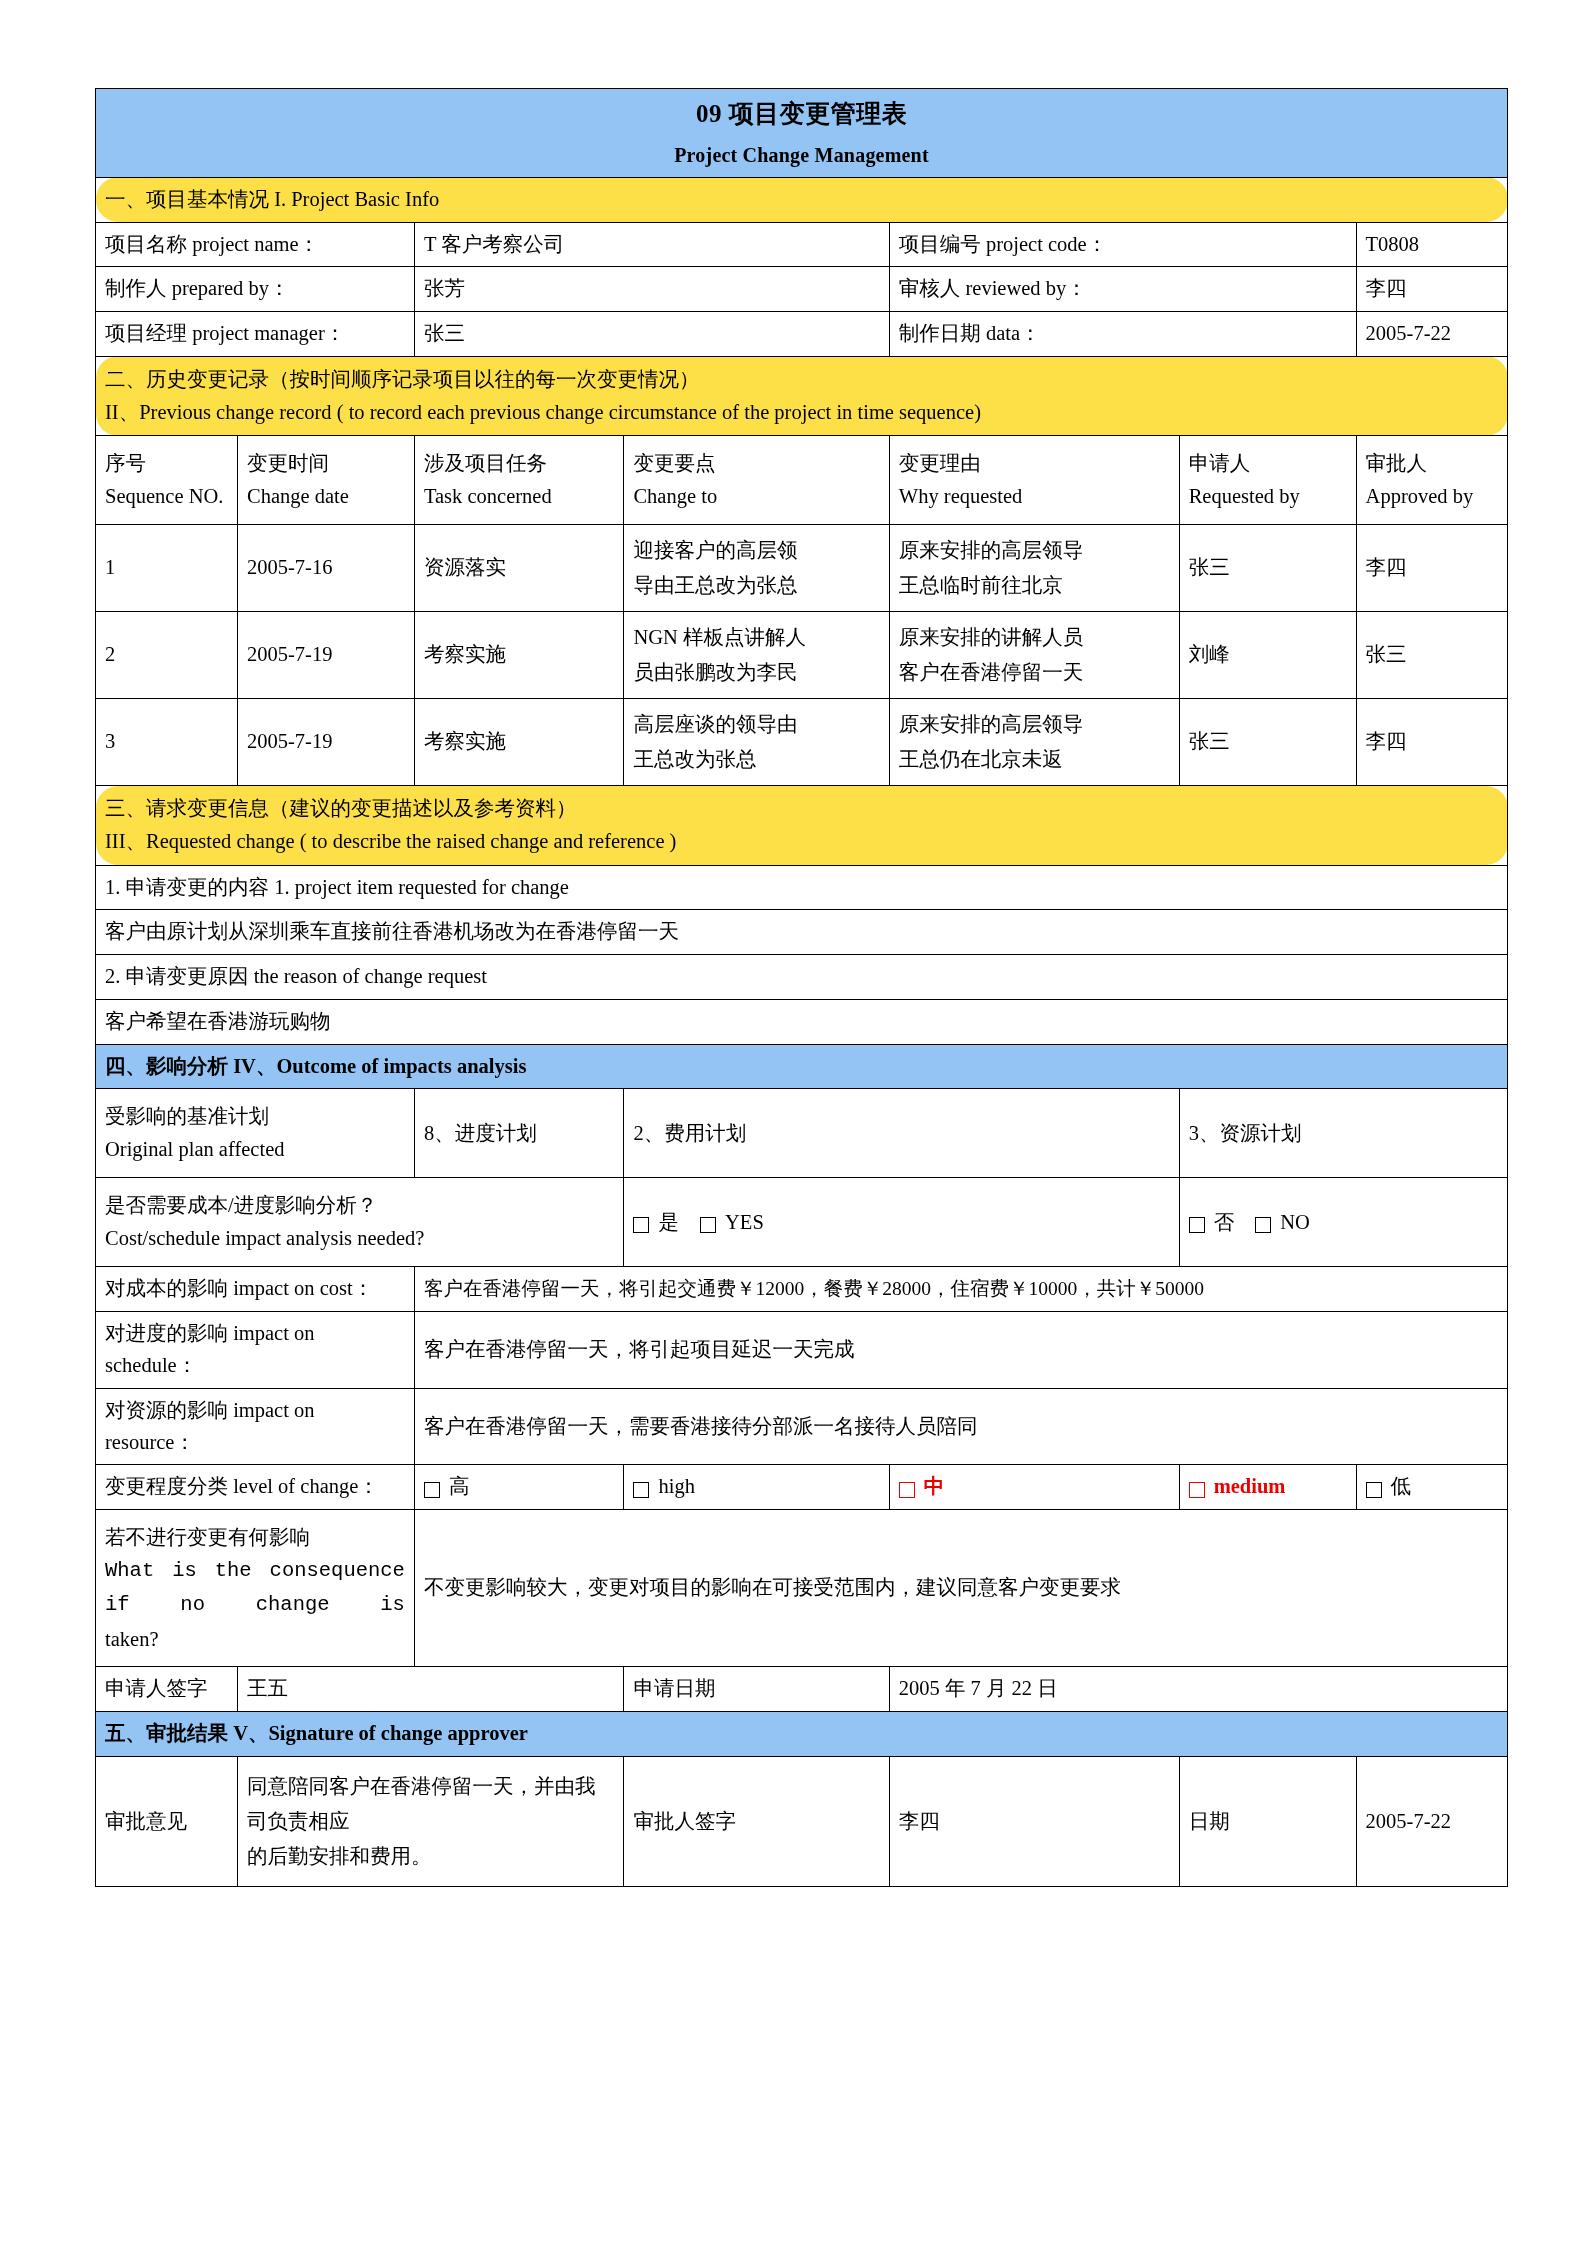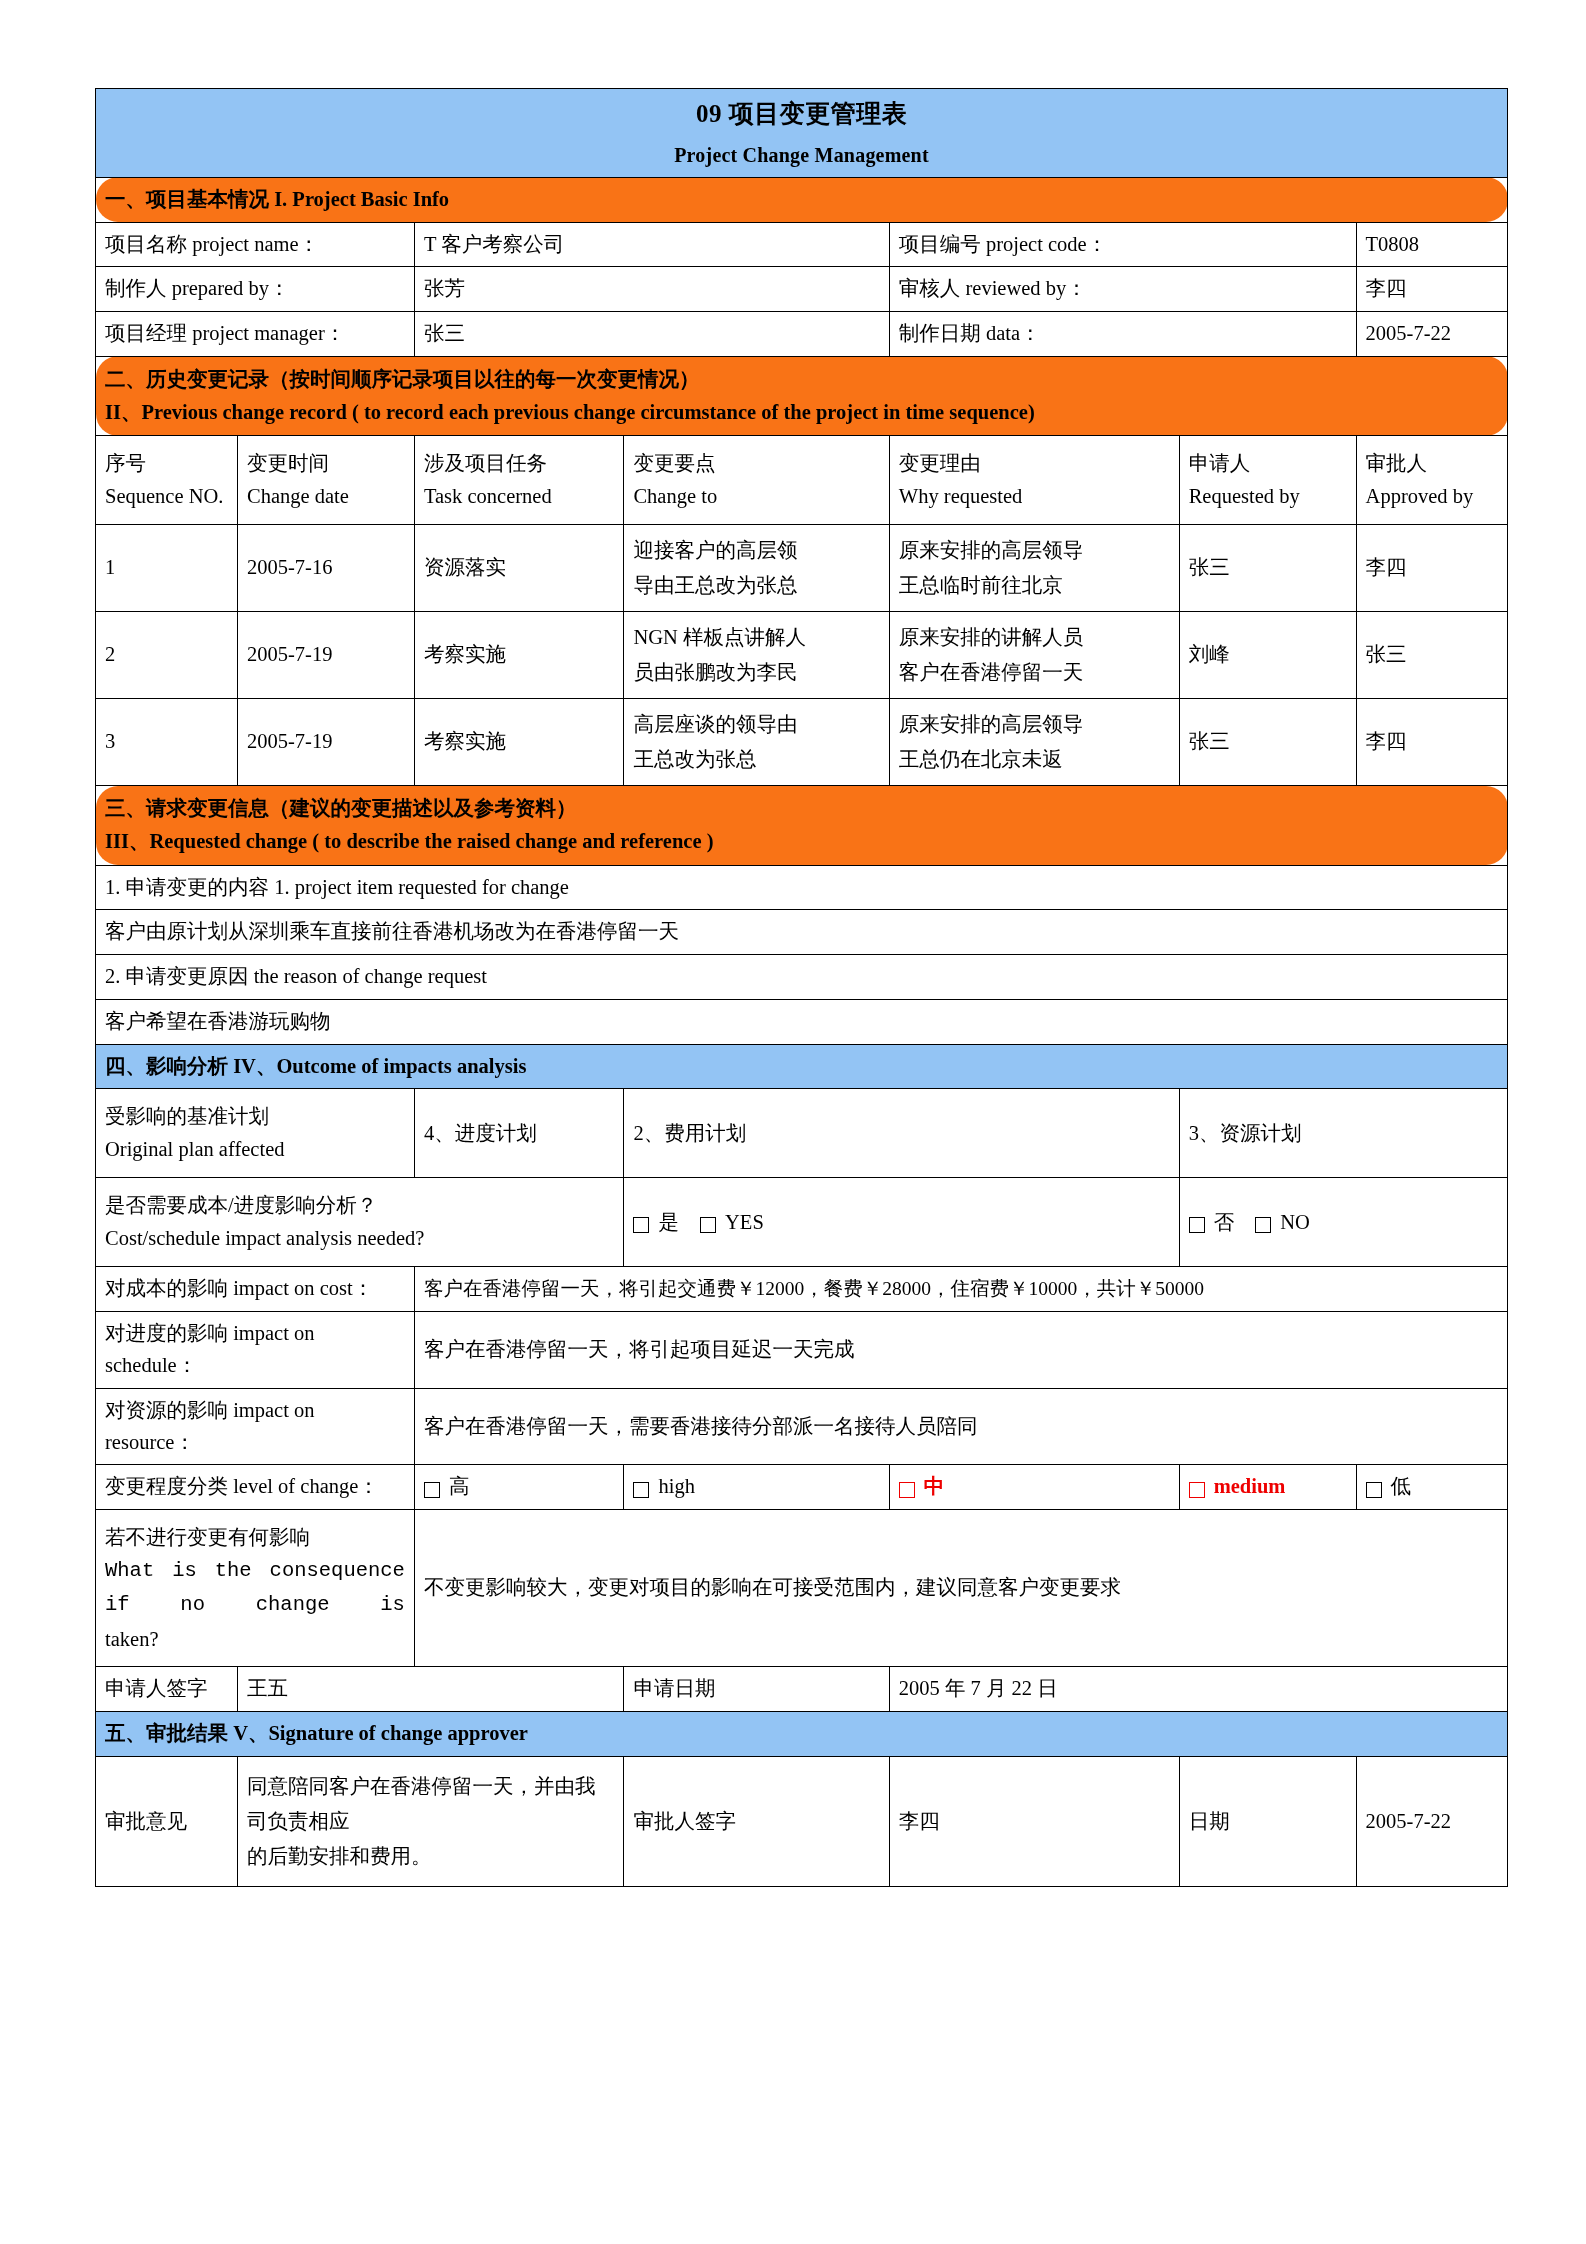--- a/index.html
+++ b/index.html
@@ -45,22 +45,22 @@
     font-size: 25px;
     letter-spacing: 0.5px;
     margin-bottom: 6px;
   }
   .title-en {
     font-size: 20px;
     letter-spacing: 0.2px;
   }
   
   .section-hdr {
-    background: #f97316;
-    font-weight: bold;
+    background: #fde047;
+    font-weight: normal;
     font-size: 22px;
     padding: 7px 10px 8px 10px;
     border-radius: 22px;
   }
   .section-hdr .ln {
     display: block;
     line-height: 1.62;
     white-space: nowrap;
   }
   .section-hdr-2 {
@@ -253,21 +253,21 @@
 
     <tr>
       <td class="section-hdr-2" colspan="7">四、影响分析  IV、Outcome of impacts analysis</td>
     </tr>
 
     <tr>
       <td class="hdr-2line" colspan="2">
         <span class="ln">受影响的基准计划</span>
         <span class="ln">Original plan affected</span>
       </td>
-      <td>4、进度计划</td>
+      <td>8、进度计划</td>
       <td colspan="2">2、费用计划</td>
       <td colspan="2">3、资源计划</td>
     </tr>
 
     <tr>
       <td class="hdr-2line" colspan="3">
         <span class="ln">是否需要成本/进度影响分析？</span>
         <span class="ln">Cost/schedule impact analysis needed?</span>
       </td>
       <td colspan="2">

